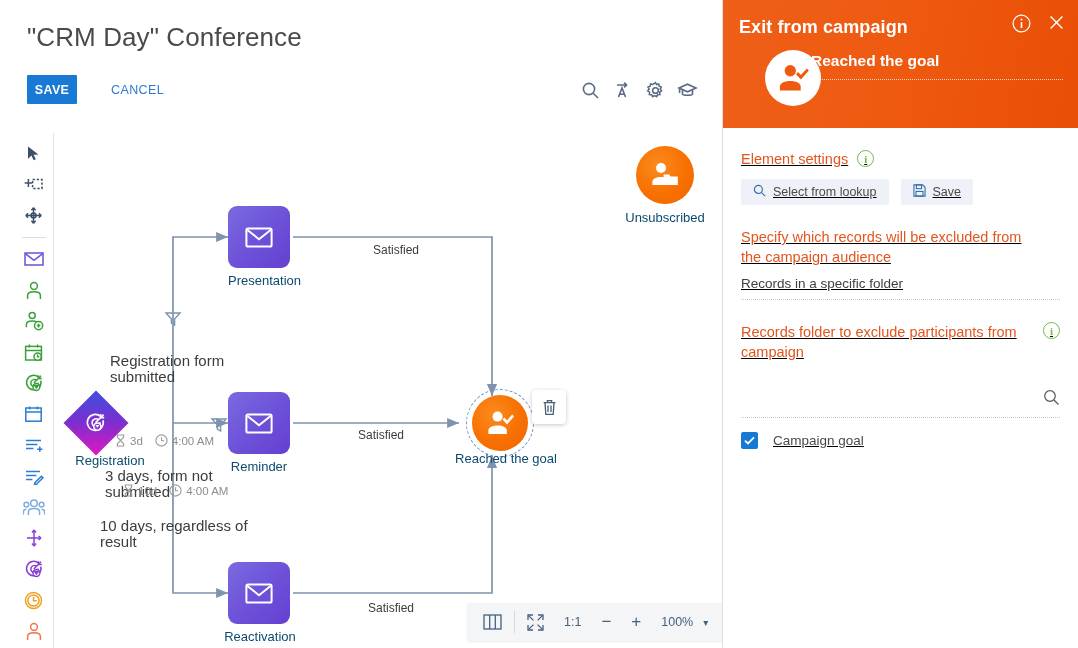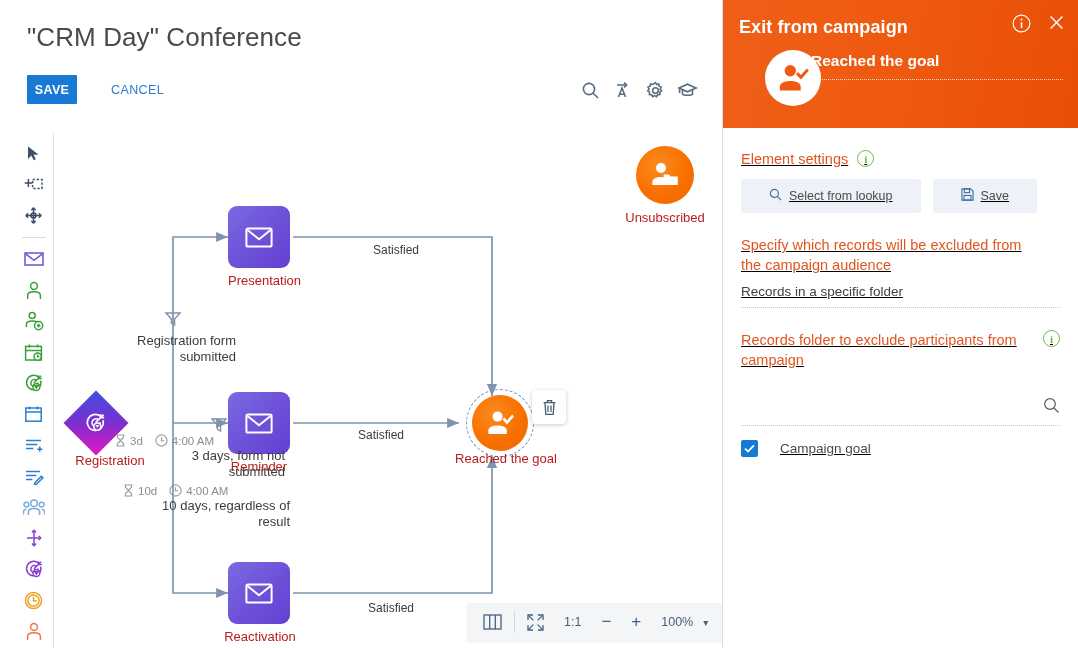--- a/index.html
+++ b/index.html
@@ -69,29 +69,29 @@
 
   
   #canvas {
     position: absolute; left: 55px; top: 133px;
     width: 667px; height: 515px;
     overflow: hidden;
   }
   #canvas svg.flow { position: absolute; left: 0; top: 0; }
 
   .node-label {
-    position: absolute; font-size: 13px; color: #b91c1c;
+    position: absolute; font-size: 13px; color: #0c4a6e;
     text-align: center; white-space: nowrap; pointer-events: none;
   }
   .edge-label {
     position: absolute; font-size: 12px; color: #3c3c3c; white-space: nowrap;
   }
   .timer-label {
-    position: absolute; font-size: 13px; color: #3c3c3c;
-    text-align: right; line-height: 16px;
+    position: absolute; font-size: 15px; color: #3c3c3c;
+    text-align: left; line-height: 16px; margin-top: 20px;
   }
   .timer-chip {
     position: absolute; font-size: 11.5px; color: #8d8d8d;
     display: flex; align-items: center; gap: 4px; white-space: nowrap;
   }
 
   
   .mail-node {
     position: absolute; width: 62px; height: 62px; border-radius: 9px;
     background: linear-gradient(135deg,#7a6ae0 0%,#6d50d8 55%,#6340d2 100%);
@@ -186,41 +186,41 @@
   .info-circle-green {
     width: 17px; height: 17px; border-radius: 50%;
     border: 1.3px solid #6fb847; color: #6fb847;
     font-size: 11px; font-weight: 700; font-family: "Liberation Serif", serif;
     display: flex; align-items: center; justify-content: center;
     cursor: pointer; flex: 0 0 auto;
   }
   .btn-row { display: flex; gap: 12px; margin-top: 12px; }
   .ghost-btn {
     background: #eef2f8; border: none; border-radius: 2px;
-    height: 34px; padding: 0 28px;
+    height: 26px; padding: 0 12px;
     display: flex; align-items: center; gap: 7px;
     color: #4a4a4a; font-size: 12.5px; cursor: pointer;
   }
   .field-label {
     color: #e2551f; font-size: 14.5px; line-height: 20px;
     margin-top: 22px; padding-right: 30px;
   }
   .field-label.with-info {
     display: flex; justify-content: space-between; align-items: flex-start;
     padding-right: 0; gap: 8px;
   }
   .dotted-field {
     margin-top: 9px; padding-bottom: 8px;
     border-bottom: 1px dotted #c9c9c9;
     color: #404040; font-size: 13.5px;
     display: flex; justify-content: space-between; align-items: flex-end;
     min-height: 24px; cursor: text;
   }
   .dotted-field.empty { min-height: 30px; }
-  .check-row { display: flex; align-items: center; gap: 22px; margin-top: 14px; }
+  .check-row { display: flex; align-items: center; gap: 15px; margin-top: 14px; }
   .checkbox {
     width: 17px; height: 17px; background: #1679d4; border-radius: 2px;
     display: flex; align-items: center; justify-content: center;
     cursor: pointer; flex: 0 0 auto;
   }
   .check-label { color: #4a4a4a; font-size: 13.5px; }
   .q-label { color: #e2551f; font-size: 14.5px; margin-top: 34px; }
 </style>
 </head>
 <body>

